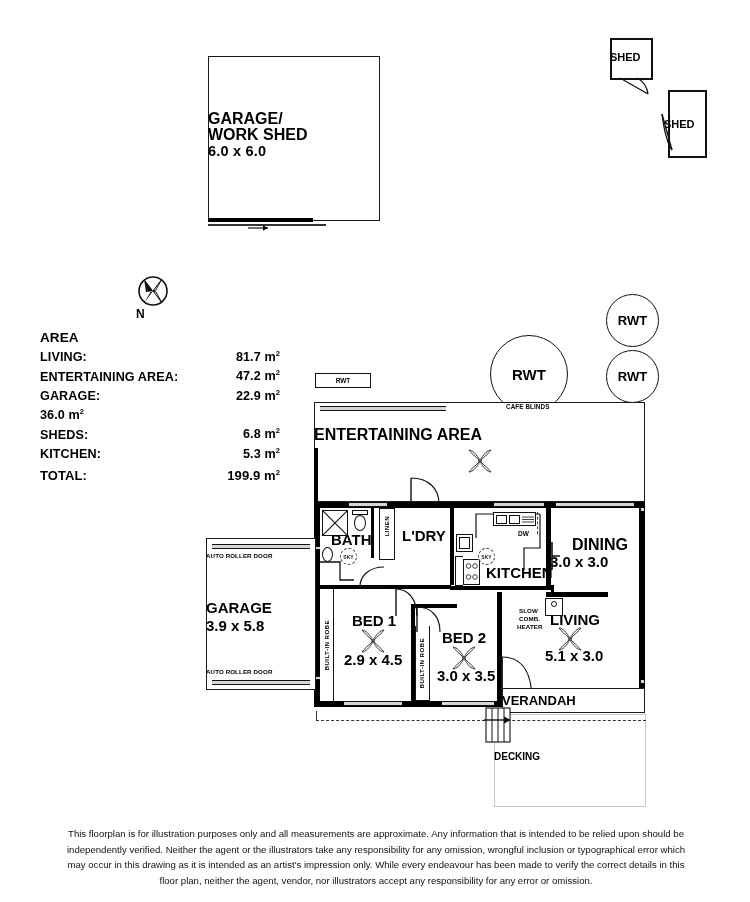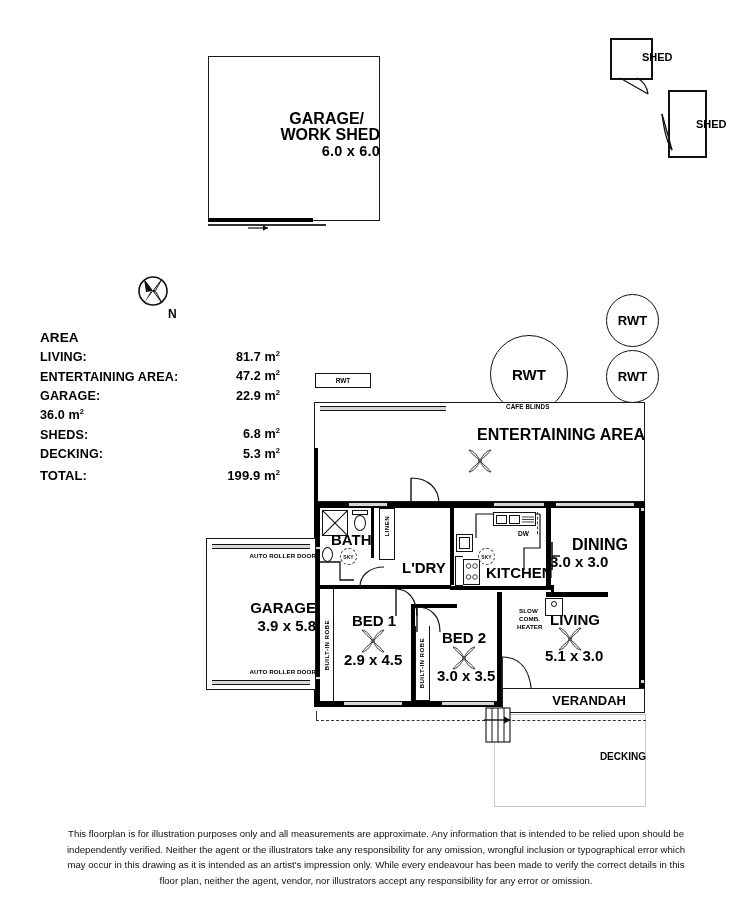--- a/index.html
+++ b/index.html
@@ -46,21 +46,21 @@
     line-height: 1.1;
   }
   .room-dim  { font-size: 14.5px; letter-spacing: .2px; }
   .room-name-lg { font-size: 16px; }
   .tiny { font-size: 6.2px; font-weight: bold; letter-spacing: .1px; }
   .vert {
     writing-mode: vertical-rl;
     transform: rotate(180deg);
     font-size: 6.2px; font-weight: bold; letter-spacing: .4px;
   }
-  .ctr { text-align: right; padding-left: 32px; }
+  .ctr { text-align: left; }
 
   
   #area-block { position: absolute; left: 40px; top: 330px; width: 240px; }
   #area-title { font-size: 13.5px; font-weight: bold; margin-bottom: 3px; letter-spacing: .1px; }
   .area-row {
     display: flex; justify-content: space-between; align-items: baseline;
     font-size: 12.6px; font-weight: bold; line-height: 1.52;
     letter-spacing: .1px;
   }
   .area-row .val { font-variant-numeric: tabular-nums; }
@@ -170,21 +170,21 @@
       <span class="val"><span>22.9</span>&nbsp;<span>m</span><sup>2</sup></span>
     </div>
     <div class="area-row">
       <span class="val"><span>36.0</span>&nbsp;<span>m</span><sup>2</sup></span>
     </div>
     <div class="area-row">
       <span>SHEDS:</span>
       <span class="val"><span>6.8</span>&nbsp;<span>m</span><sup>2</sup></span>
     </div>
     <div class="area-row">
-      <span>DECKING:</span>
+      <span>KITCHEN:</span>
       <span class="val"><span>5.3</span>&nbsp;<span>m</span><sup>2</sup></span>
     </div>
     <div class="area-row total">
       <span>TOTAL:</span>
       <span class="val"><span>199.9</span>&nbsp;<span>m</span><sup>2</sup></span>
     </div>
   </div>
 
   <div class="rwt-circle" style="left:490px; top:335px; width:78px; height:78px; font-size:15px;">
     <span>RWT</span>
@@ -292,21 +292,21 @@
   <div class="sky" style="left:340px; top:548px; width:17px; height:17px;">
     <span>SKY</span>
   </div>
   <div class="lbl" style="left:331px; top:532px; font-size:15px;">BATH</div>
 
   <svg class="abs" style="left:357px; top:566px;" width="30" height="24">
     <path d="M29,21 L3,21" stroke="#111" stroke-width="1.4" fill="none"></path>
     <path d="M3,21 C3,9 13,1 27,1" stroke="#111" stroke-width="1.2" fill="none"></path>
   </svg>
 
-  <div class="lbl" style="left:402px; top:560px; font-size:15px;">L'DRY</div>
+  <div class="lbl" style="left:402px; top:528px; font-size:15px;">L'DRY</div>
 
   <div class="fix" style="left:456px; top:534px; width:17px; height:18px;"></div>
   <div class="fix" style="left:459px; top:537px; width:11px; height:12px;"></div>
 
   <svg class="abs" style="left:474px; top:512px;" width="78" height="66">
     <path d="M2,26 L2,2 L66,2" stroke="#111" stroke-width="1.2" fill="none"></path>
     <path d="M66,2 L66,36 L50,36 L50,58" stroke="#111" stroke-width="1.2" fill="none"></path>
   </svg>
 
   <div class="fix" style="left:493px; top:512px; width:43px; height:14px;"></div>

